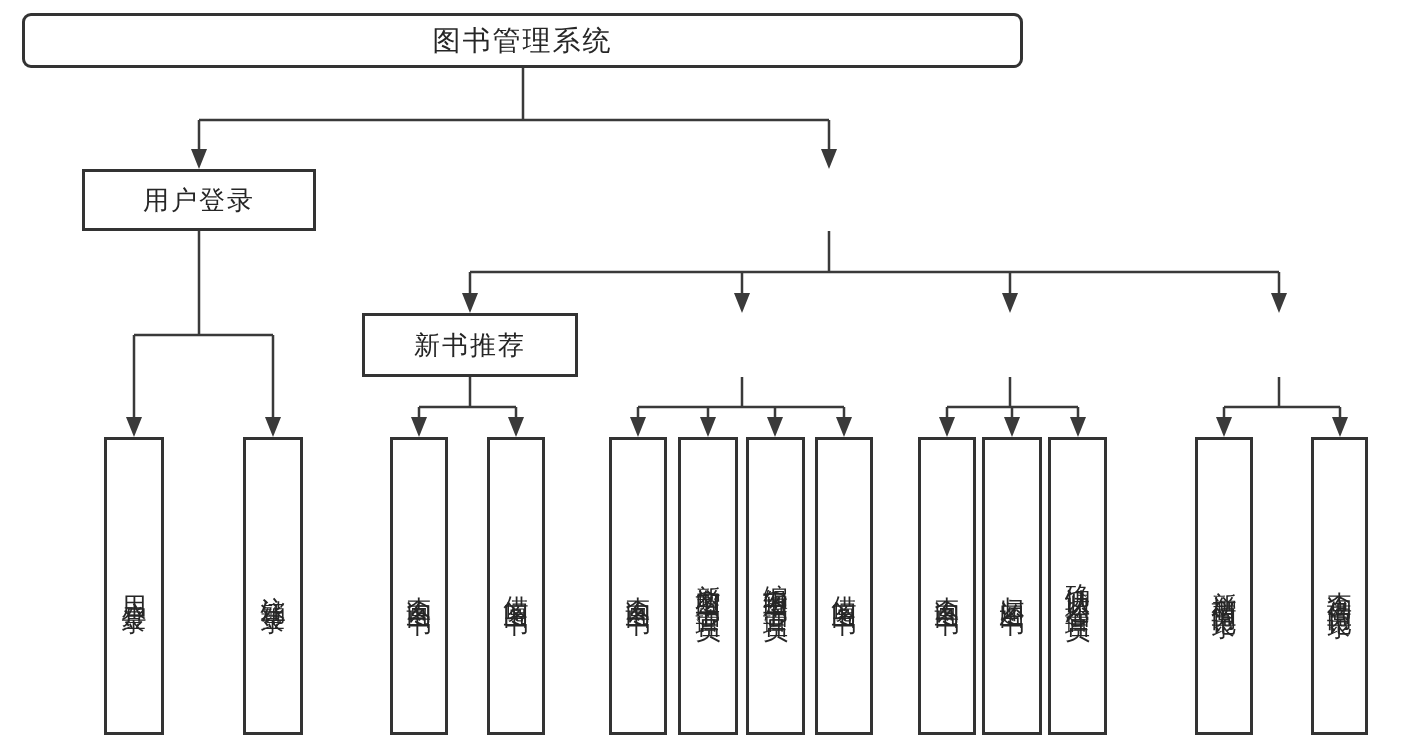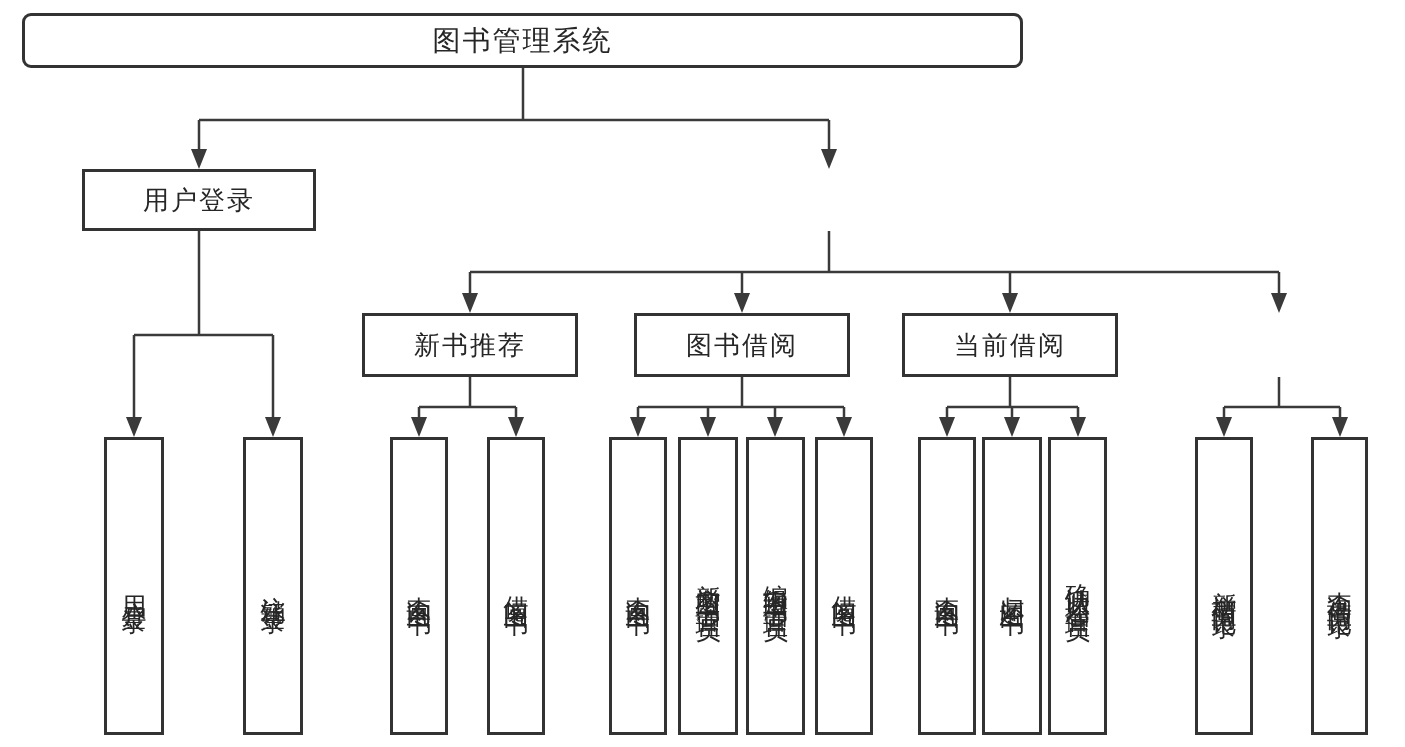--- a/index.html
+++ b/index.html
@@ -135,22 +135,20 @@
       <polygon points="1216,417 1232,417 1224,437"></polygon>
       <polygon points="1332,417 1348,417 1340,437"></polygon>
     </g>
   </svg>
 
   <div class="box" id="root">图书管理系统</div>
 
   <div class="box" id="n-login">用户登录</div>
 
   <div class="box" id="n-rec">新书推荐</div>
-  <div class="box" id="n-borrow">图书借阅</div>
-  <div class="box" id="n-current">当前借阅</div>
 
   <div class="vbox" id="l1">
     <span class="vtext">用户登录</span>
   </div>
   <div class="vbox" id="l2">
     <span class="vtext">注销登录</span>
   </div>
   <div class="vbox" id="l3">
     <span class="vtext">查询图书</span>
   </div>

